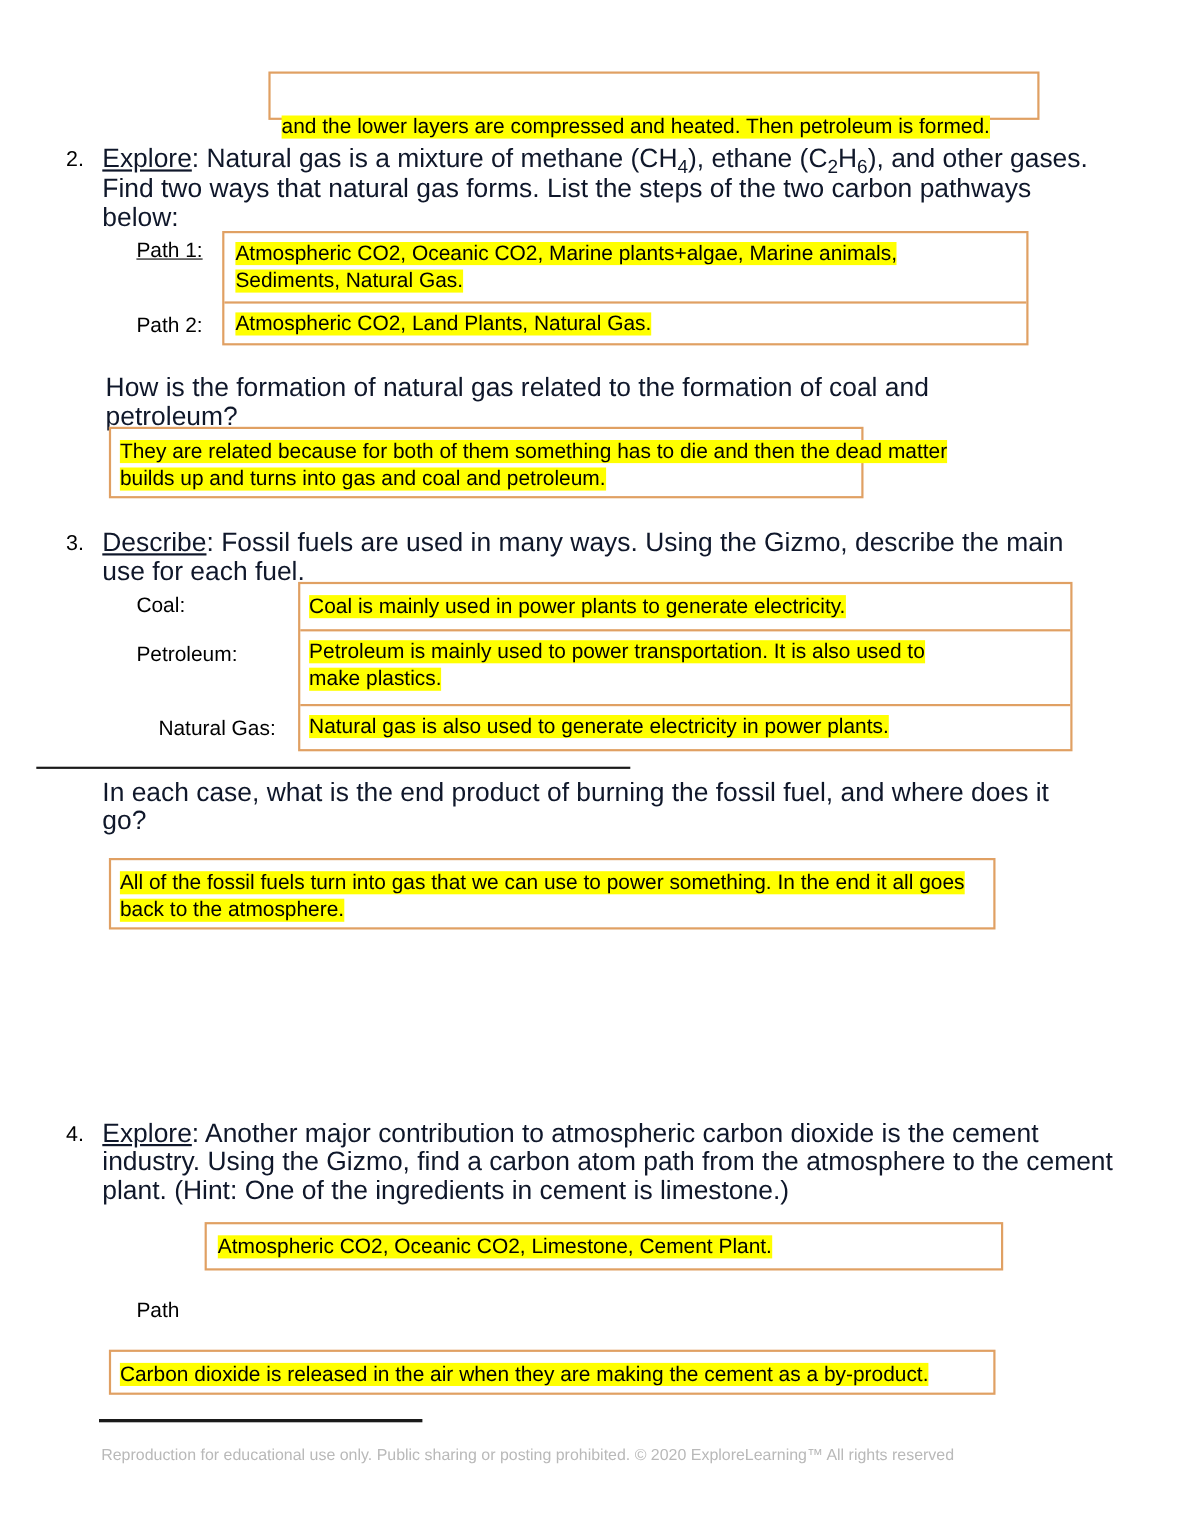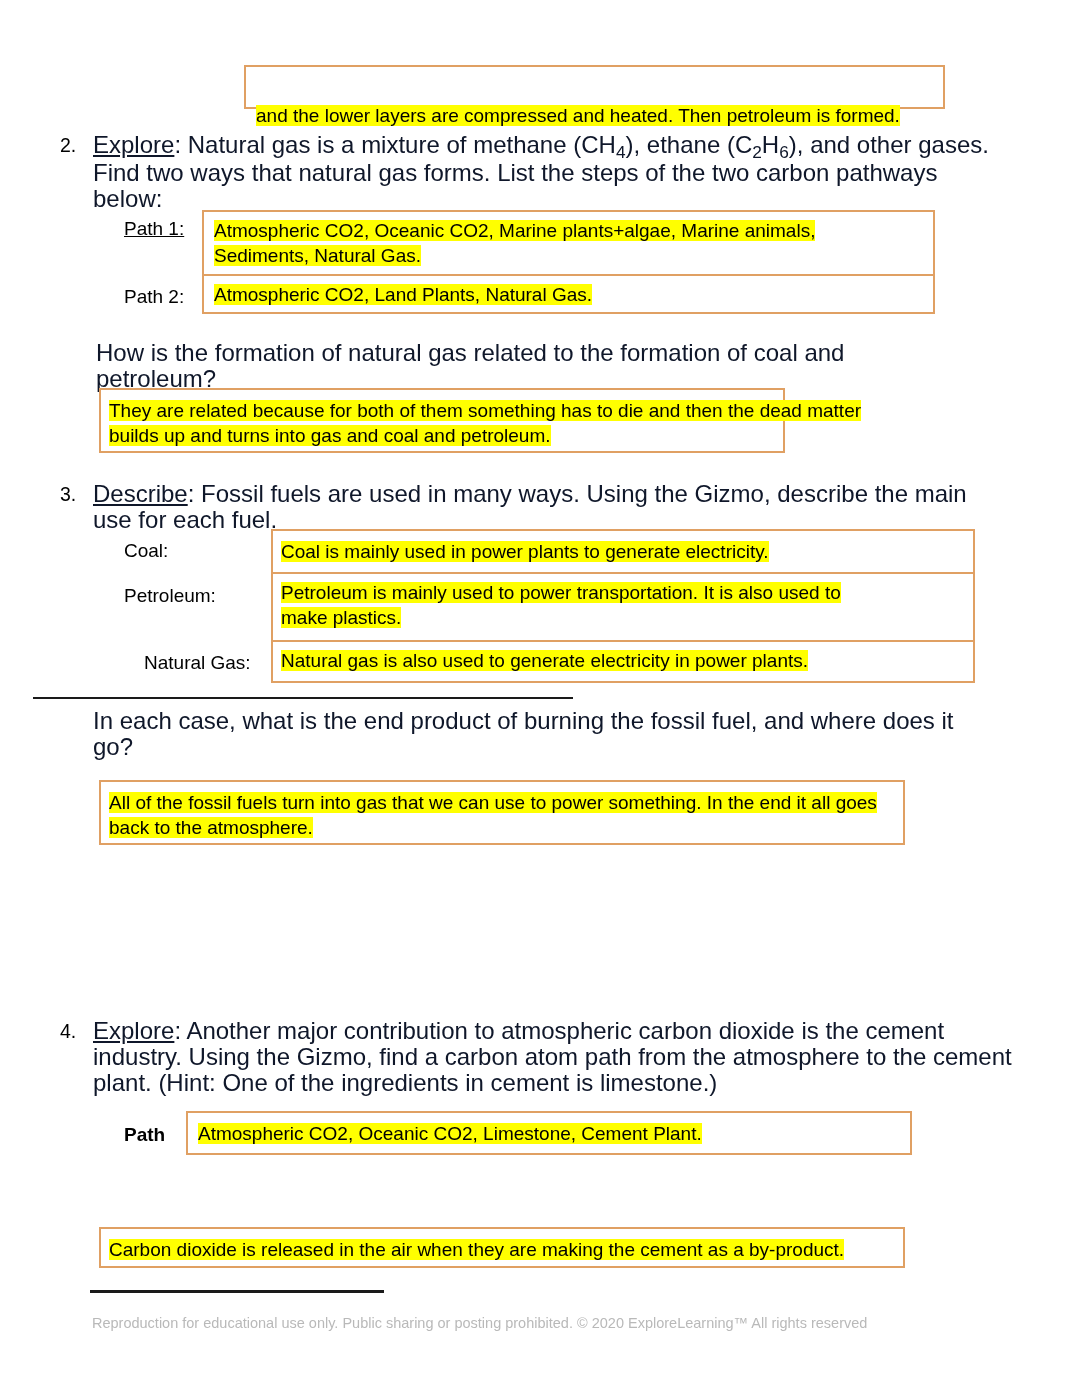--- a/index.html
+++ b/index.html
@@ -94,21 +94,21 @@
 
   #q3-follow { position: absolute; left: 93px; top: 708px; width: 880px; }
   #q3-ans-box { left: 99px; top: 740px; width: 806px; height: 65px; margin-top: 40px; }
   #q3-ans-text { position: absolute; left: 8px; top: 8px; width: 795px; }
 
   #q4-num  { left: 60px;  top: 1018px; }
   #q4-body { position: absolute; left: 93px; top: 1018px; width: 930px; }
 
   #q4-path-box { left: 186px; top: 1111px; width: 726px; height: 44px; }
   #q4-path-text { position: absolute; left: 10px; top: 8px; width: 700px; }
-  #q4-path-label { left: 124px; top: 1122px; font-weight: bold; }
+  #q4-path-label { left: 124px; top: 1179px; }
 
   #q4-follow { position: absolute; left: 93px; top: 1179px; width: 860px; }
   #q4-ans-box { left: 99px; top: 1227px; width: 806px; height: 41px; }
   #q4-ans-text { position: absolute; left: 8px; top: 8px; width: 790px; }
 
   #footer-rule { position: absolute; left: 90px; top: 1290px; width: 294px;
                  height: 0; border-top: 3px solid #1a1a1a; }
   #footer-text { position: absolute; left: 92px; top: 1313px; width: 880px;
                  font-size: 14.5px; line-height: 20px; color: #b9b9b9; }
 </style>

